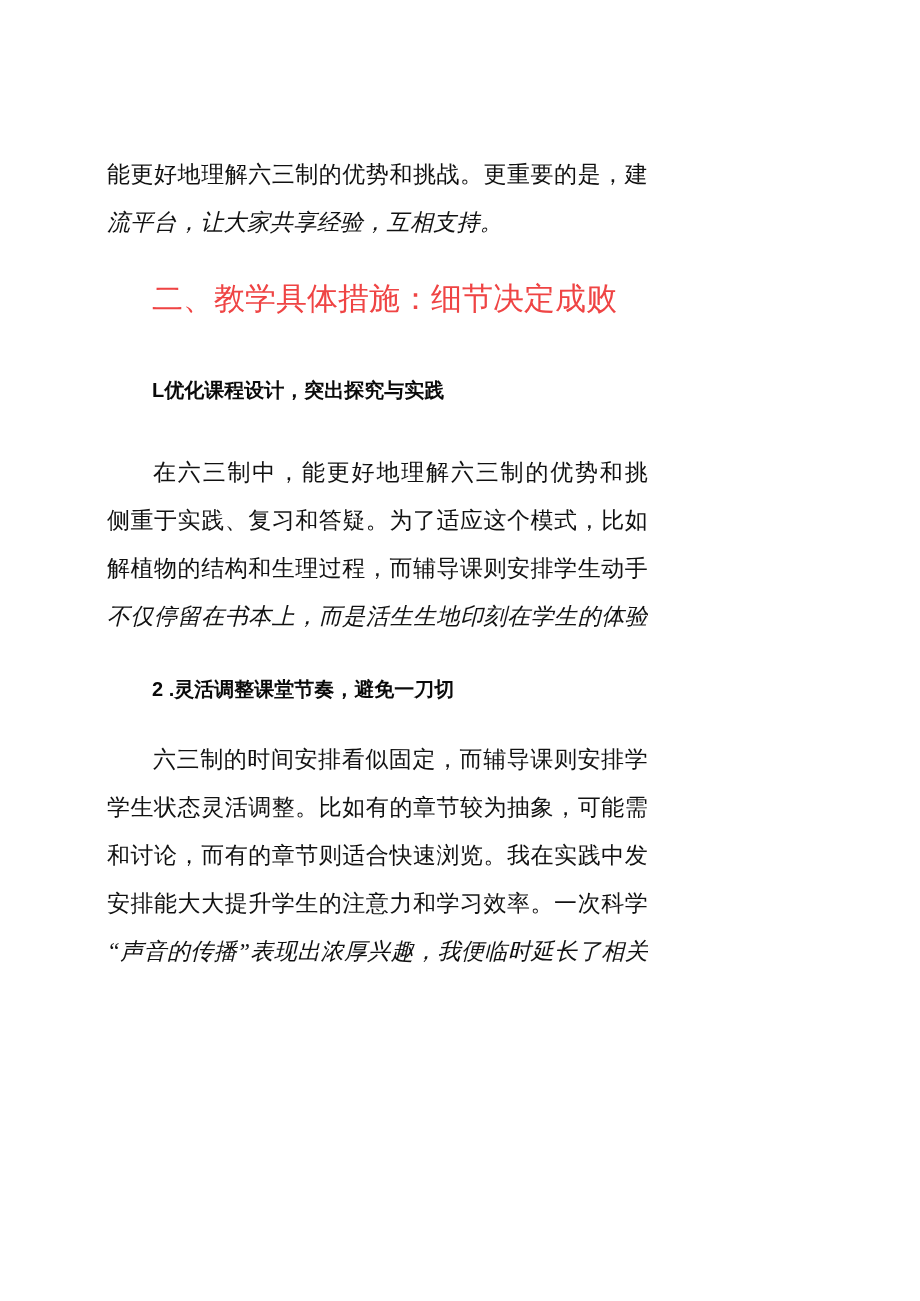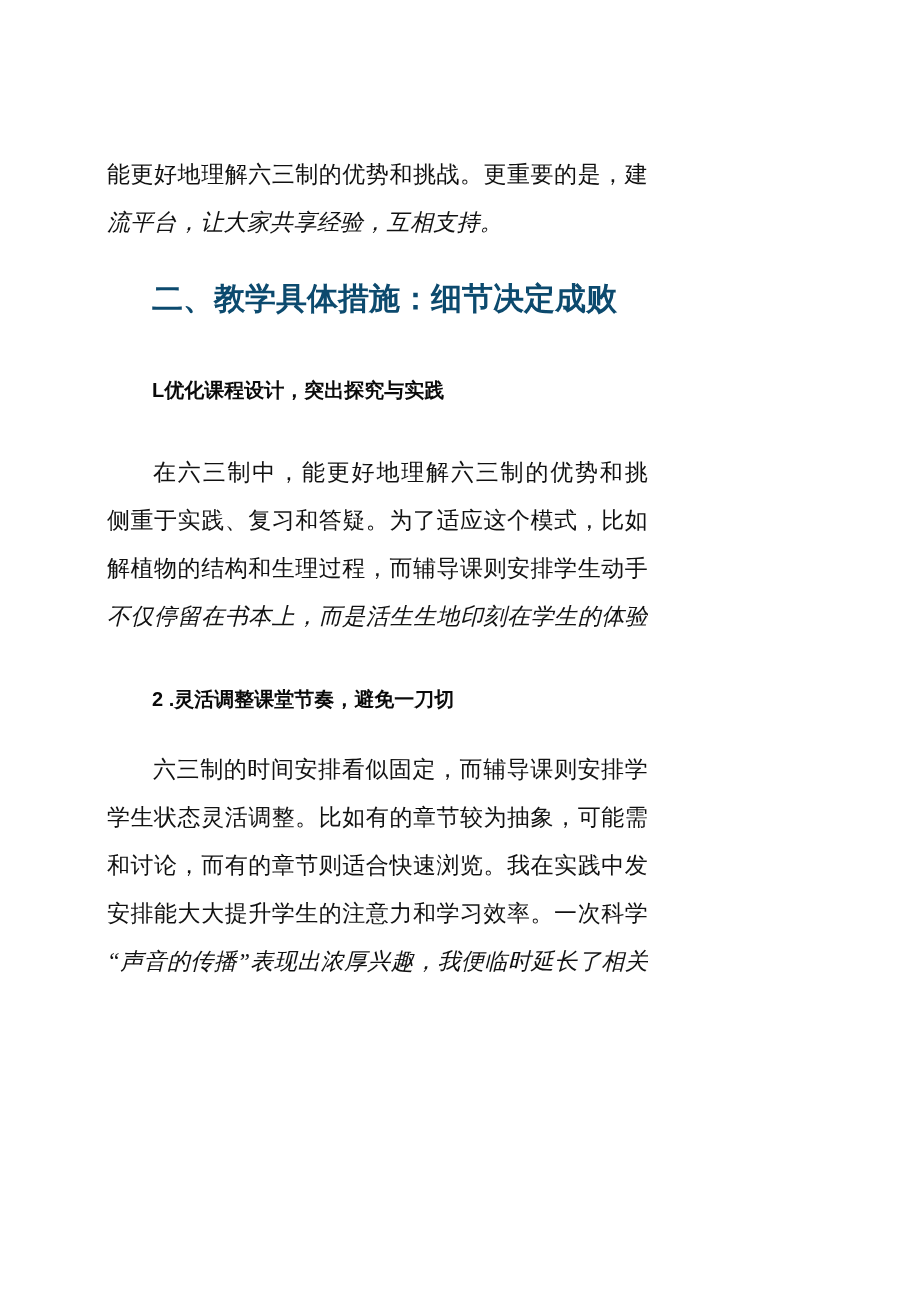--- a/index.html
+++ b/index.html
@@ -39,34 +39,34 @@
   }
   .line.indent {
     text-indent: 46px;
   }
   .section-heading {
     margin: 32px 0 0 0;
     padding-left: 45px;
     font-family: "Liberation Sans", "DejaVu Sans", sans-serif;
     font-size: 31px;
     line-height: 40px;
-    font-weight: 700;
-    color: #0c4a6e;
+    font-weight: 400;
+    color: #ef4444;
   }
   .sub-heading {
     margin: 54px 0 0 0;
     padding-left: 45px;
     font-family: "Liberation Sans", "DejaVu Sans", sans-serif;
     font-size: 20px;
     line-height: 34px;
     font-weight: 700;
     color: #0a0a0a;
   }
   .sub-heading.second {
-    margin-top: 41px;
+    margin-top: 31px;
   }
   .para.body1 {
     margin-top: 42px;
   }
   .para.body2 {
     margin-top: 30px;
   }
 </style>
 </head>
 <body>

